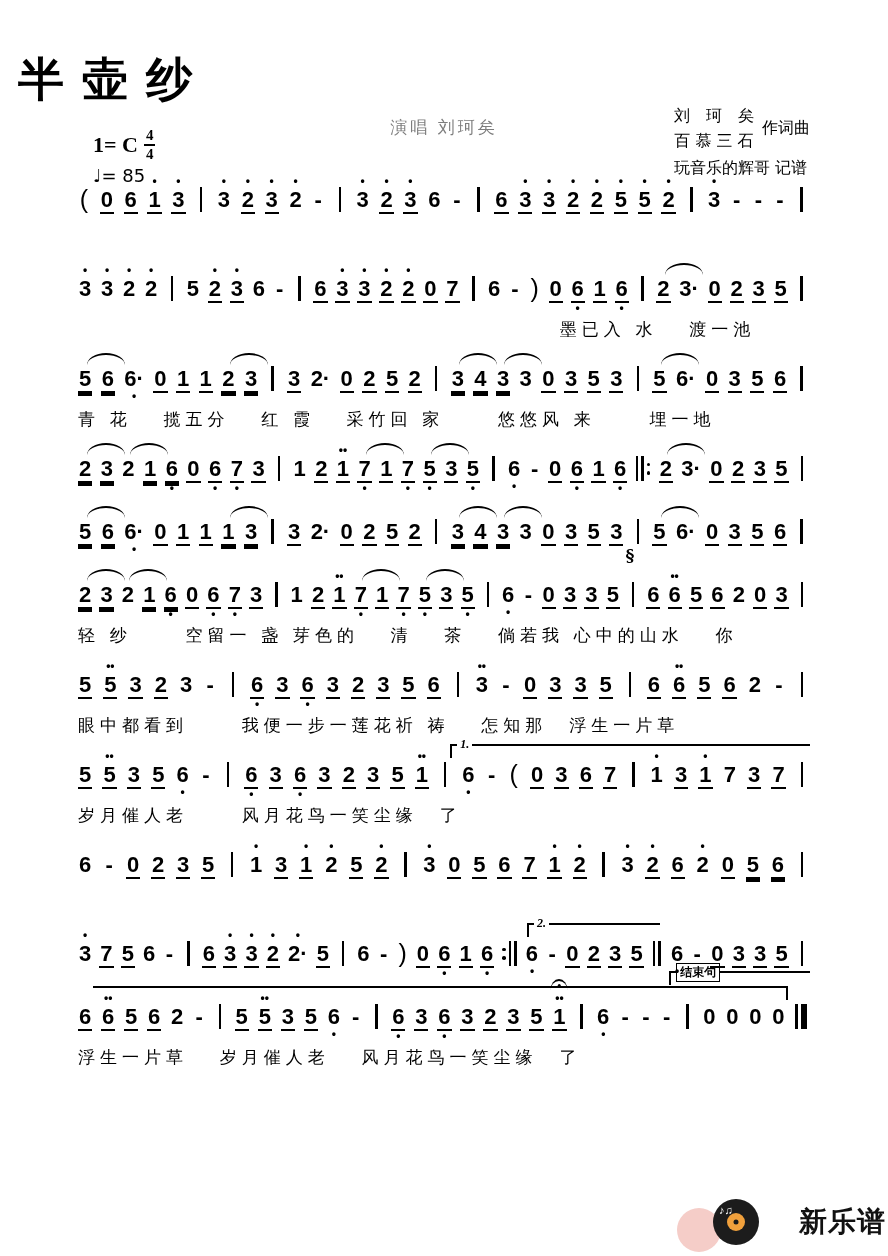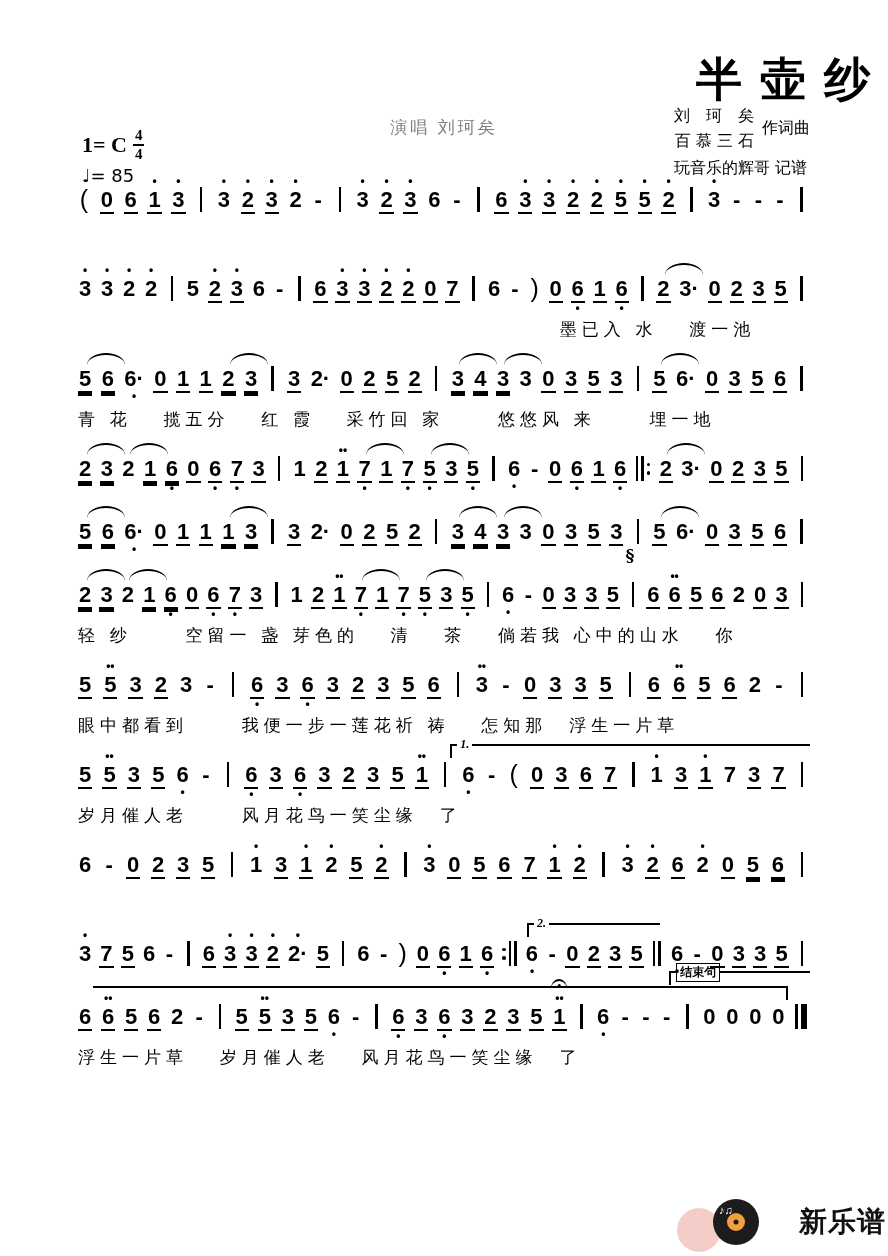--- a/index.html
+++ b/index.html
@@ -1,31 +1,31 @@
 <!DOCTYPE html>
 <html><head>
 <meta charset="utf-8">
 <style>
   html,body{margin:0;padding:0;background:#ffffff;}
   .page{position:relative;width:888px;height:1256px;background:#fff;overflow:hidden;
         font-family:"Liberation Sans",sans-serif;color:#000;}
   
   .hdr{position:relative;height:150px;}
-  .title{margin:0;padding-top:56px;text-align:right;font-size:46px;font-weight:bold;
+  .title{margin:0;padding-top:56px;text-align:left;font-size:46px;font-weight:bold;
          letter-spacing:18px;text-indent:18px;line-height:1;}
   .subtitle{margin-top:14px;text-align:center;font-size:17px;letter-spacing:3px;color:#7d7d7d;}
-  .meta{position:absolute;left:82px;top:128px;font-family:"Liberation Serif",serif;font-weight:bold;}
+  .meta{position:absolute;left:93px;top:128px;font-family:"Liberation Serif",serif;font-weight:bold;}
   .keysig{font-size:22px;display:flex;align-items:center;gap:6px;}
   .frac{display:inline-flex;flex-direction:column;align-items:center;font-size:15px;line-height:1;}
   .frac .ft{border-bottom:2px solid #000;padding:0 2px 1px;}
   .frac .fb{padding-top:1px;}
   .tempo{font-size:18px;margin-top:3px;font-family:"DejaVu Sans",sans-serif;font-weight:normal;}
   .credits{position:absolute;right:78px;top:104px;font-family:"DejaVu Serif",serif;font-size:16px;line-height:1.55;}
   .cr-top{display:flex;align-items:center;gap:8px;}
-  .cr-names{display:flex;flex-direction:column;align-items:flex-end;}
+  .cr-names{display:flex;flex-direction:column;align-items:center;}
   .cr-bottom{margin-top:2px;}
   
   .score{margin:26px 80px 0 78px;}
   .line{position:relative;margin-bottom:13px;}
   .line.no-lyr{margin-bottom:39px;}
   .notes{display:flex;justify-content:space-between;align-items:flex-start;}
   .tok{display:flex;flex-direction:column;align-items:center;position:relative;min-width:12px;}
   .ab{height:11px;font-size:12px;line-height:10px;font-weight:bold;letter-spacing:0px;white-space:pre;}
   .nm{font-size:22px;line-height:25px;font-weight:bold;padding:0 1px;white-space:pre;}
   .nm.u1{border-bottom:2.5px solid #000;}

